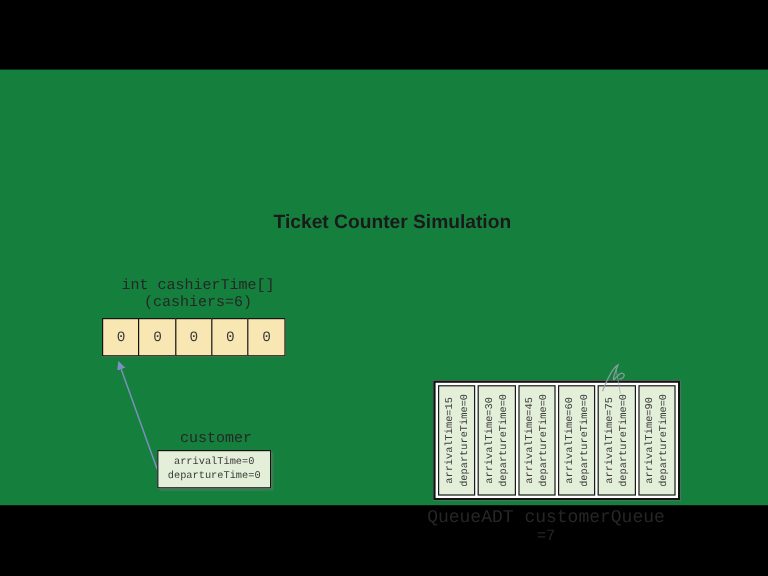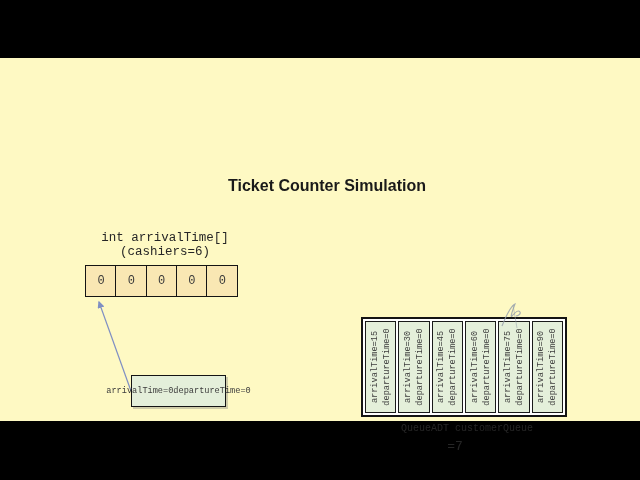--- a/index.html
+++ b/index.html
@@ -1,18 +1,18 @@
 <!DOCTYPE html>
 <html><head>
 <meta charset="utf-8">
 <style>
   html,body{margin:0;padding:0;background:#000;}
   .frame{position:relative;width:640px;height:480px;background:#000;overflow:hidden;
          font-family:"Liberation Sans",sans-serif;}
-  .slide{position:absolute;left:0;top:58px;width:640px;height:363px;background:#fef9c3;}
+  .slide{position:absolute;left:0;top:58px;width:640px;height:363px;background:#15803d;}
 
   .title{position:absolute;left:167px;top:119px;width:320px;text-align:center;
          font-size:16px;font-weight:bold;color:#1a1a1a;letter-spacing:0;}
   .subtitle{position:absolute;left:167px;top:141px;width:320px;text-align:center;
          font-size:12.5px;color:#1f1f1f;}
   .subtitle sup{font-size:8px;vertical-align:super;line-height:0;}
 
   .mono{font-family:"Liberation Mono","DejaVu Sans Mono",monospace;}
 
   .arr-label1{position:absolute;left:65px;top:173px;width:200px;text-align:center;
@@ -25,47 +25,47 @@
          margin-left:-1.7px;display:flex;align-items:center;justify-content:center;
          font-size:12px;color:#3a3a3a;}
   .acell:first-child{margin-left:0;}
 
   .connector{position:absolute;left:90px;top:235px;}
 
   .cust-label{position:absolute;left:120px;top:300px;width:120px;text-align:center;
          font-size:12.5px;color:#262626;}
   .cust-box{position:absolute;left:131px;top:317px;width:93px;height:30px;
          background:#e4efda;border:1.8px solid #141414;box-shadow:2px 2px 0 rgba(120,120,120,.35);
-         display:flex;flex-direction:row;align-items:center;justify-content:center;}
+         display:flex;flex-direction:column;align-items:center;justify-content:center;}
   .cust-line{font-size:8.6px;line-height:11px;color:#3c3c3c;white-space:pre;}
 
   .queue{position:absolute;left:361px;top:259px;width:198px;height:92px;
          background:#ffffff;border:2px solid #141414;display:flex;gap:2px;padding:2px;}
   .qcell{position:relative;flex:1;background:#e4efda;border:1px solid #1a1a1a;}
   .qtext{position:absolute;top:50%;left:50%;width:84px;
          transform:translate(-50%,-50%) rotate(-90deg);text-align:center;}
   .qline{font-size:8.6px;line-height:12px;color:#3c3c3c;white-space:pre;}
 
   .scribble{position:absolute;left:498px;top:244px;}
 
-  .q-label{position:absolute;left:367px;top:365px;width:200px;text-align:center;
-         font-size:10px;color:#262626;}
+  .q-label{position:absolute;left:355px;top:365px;width:200px;text-align:center;
+         font-size:15px;color:#262626;}
   .q-count{position:absolute;left:355px;top:381px;width:200px;text-align:center;
          font-size:13px;color:#262626;}
 </style>
 </head>
 <body>
 
 <div class="frame">
   <div class="slide">
 
     <div class="title">Ticket Counter Simulation</div>
 
 
-    <div class="arr-label1 mono">int arrivalTime[]</div>
+    <div class="arr-label1 mono">int cashierTime[]</div>
     <div class="arr-label2 mono">(cashiers=6)</div>
 
     <div class="array mono">
       <div class="acell">
           <span>0</span>
         </div>
       <div class="acell">
           <span>0</span>
         </div>
       <div class="acell">
@@ -81,20 +81,21 @@
 
     <svg class="connector" width="50" height="105" viewBox="0 0 50 105">
       <defs>
         <marker id="ah" markerWidth="7" markerHeight="7" refX="5" refY="3" orient="auto">
           <path d="M0,0 L6,3 L0,6 z" fill="#7f8fc3"></path>
         </marker>
       </defs>
       <line x1="41" y1="98" x2="9" y2="9" stroke="#7f8fc3" stroke-width="1.2" marker-end="url(#ah)"></line>
     </svg>
 
+    <div class="cust-label mono">customer</div>
 
     <div class="cust-box">
       <div class="cust-line mono">arrivalTime=0</div>
       <div class="cust-line mono">departureTime=0</div>
     </div>
 
     <div class="queue">
       <div class="qcell">
         <div class="qtext mono">
           <div class="qline">arrivalTime=15</div>

